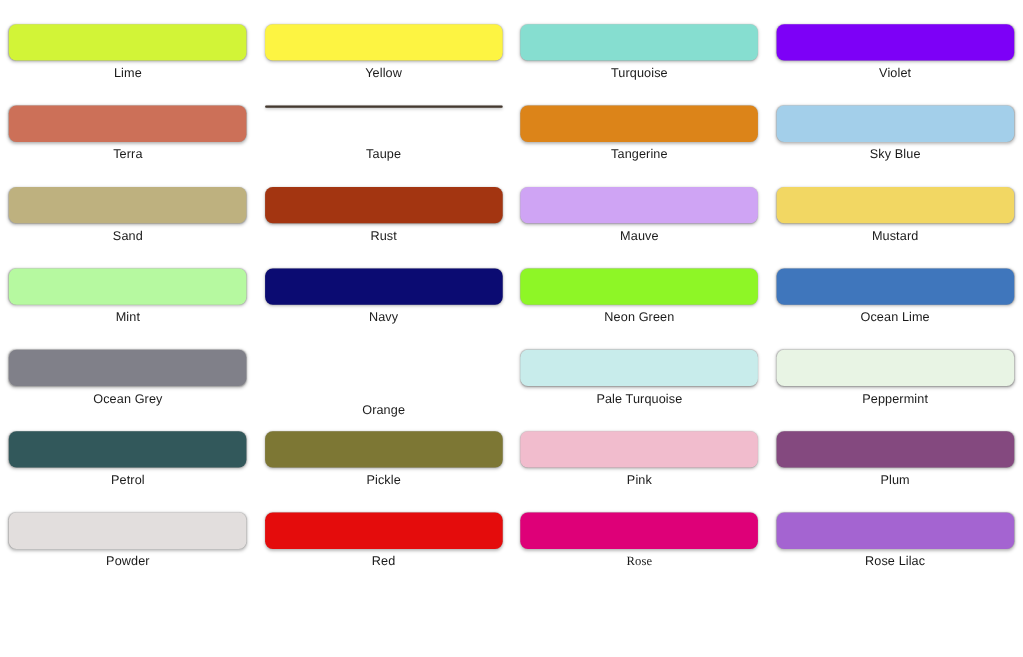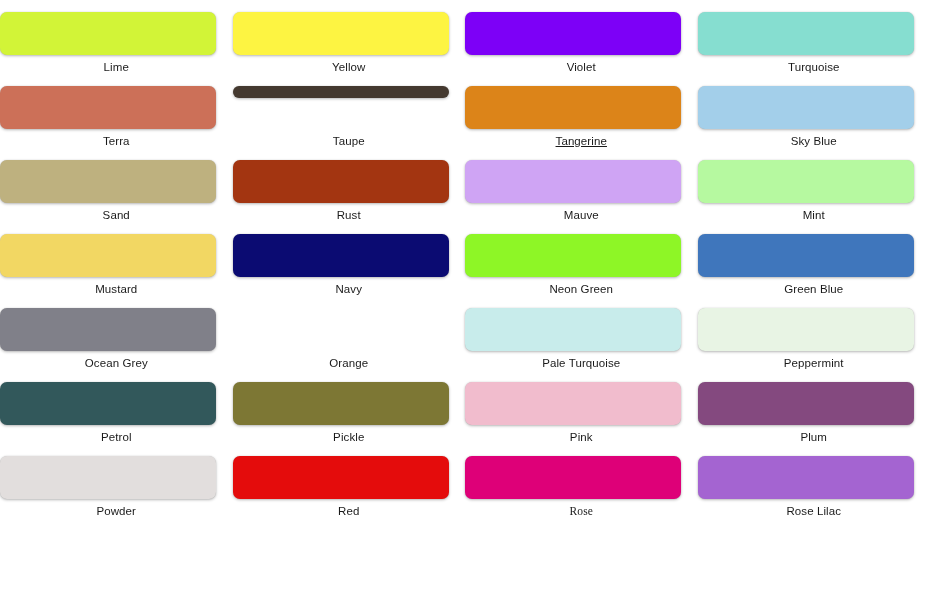--- a/index.html
+++ b/index.html
@@ -18,21 +18,22 @@
     grid-template-columns: repeat(4, 232.5px);
     grid-template-rows: repeat(8, 74px);
     width: 930px;
     height: 592px;
     box-sizing: border-box;
   }
   .swatch-cell {
     position: relative;
     display: flex;
     flex-direction: column;
-    padding-top: 12px;
+    align-items: center;
+    padding-top: 22px;
     box-sizing: border-box;
   }
   .swatch-cell.empty {
     visibility: hidden;
   }
   .swatch-chip {
     width: 216px;
     height: 46px;
     border-radius: 7px;
     box-shadow: 0 1px 3px rgba(0,0,0,0.28), 0 0 1px rgba(0,0,0,0.18);
@@ -54,74 +55,74 @@
 <div id="palette-grid">
     <div class="swatch-cell">
       <div class="swatch-chip" style="background: rgb(210, 244, 55);"></div>
       <div class="swatch-label" style="color: rgb(26, 26, 26);">Lime</div>
     </div>
     <div class="swatch-cell">
       <div class="swatch-chip" style="background: rgb(253, 244, 66);"></div>
       <div class="swatch-label" style="color: rgb(26, 26, 26);">Yellow</div>
     </div>
     <div class="swatch-cell">
+      <div class="swatch-chip" style="background: rgb(134, 222, 208);"></div>
+      <div class="swatch-label" style="color: rgb(26, 26, 26);">Turquoise</div>
+    </div>
+    <div class="swatch-cell">
       <div class="swatch-chip" style="background: rgb(125, 0, 247);"></div>
       <div class="swatch-label" style="color: rgb(26, 26, 26);">Violet</div>
-    </div>
-    <div class="swatch-cell">
-      <div class="swatch-chip" style="background: rgb(134, 222, 208);"></div>
-      <div class="swatch-label" style="color: rgb(26, 26, 26);">Turquoise</div>
     </div>
     <div class="swatch-cell">
       <div class="swatch-chip" style="background: rgb(204, 112, 88);"></div>
       <div class="swatch-label" style="color: rgb(26, 26, 26);">Terra</div>
     </div>
     <div class="swatch-cell">
       <div class="swatch-chip" style="background: rgb(68, 57, 47);"></div>
       <div class="swatch-label" style="color: rgb(26, 26, 26); margin-top: 36px;">Taupe</div>
     </div>
     <div class="swatch-cell">
       <div class="swatch-chip" style="background: rgb(220, 132, 25);"></div>
-      <div class="swatch-label" style="color: rgb(26, 26, 26); text-decoration: underline;">Tangerine</div>
+      <div class="swatch-label" style="color: rgb(26, 26, 26);">Tangerine</div>
     </div>
     <div class="swatch-cell">
       <div class="swatch-chip" style="background: rgb(163, 207, 234);"></div>
       <div class="swatch-label" style="color: rgb(26, 26, 26);">Sky Blue</div>
     </div>
     <div class="swatch-cell">
       <div class="swatch-chip" style="background: rgb(190, 177, 127);"></div>
       <div class="swatch-label" style="color: rgb(26, 26, 26);">Sand</div>
     </div>
     <div class="swatch-cell">
       <div class="swatch-chip" style="background: rgb(163, 53, 17);"></div>
       <div class="swatch-label" style="color: rgb(26, 26, 26);">Rust</div>
     </div>
     <div class="swatch-cell">
       <div class="swatch-chip" style="background: rgb(207, 164, 244);"></div>
       <div class="swatch-label" style="color: rgb(26, 26, 26);">Mauve</div>
     </div>
     <div class="swatch-cell">
+      <div class="swatch-chip" style="background: rgb(242, 215, 99);"></div>
+      <div class="swatch-label" style="color: rgb(26, 26, 26);">Mustard</div>
+    </div>
+    <div class="swatch-cell">
       <div class="swatch-chip" style="background: rgb(182, 249, 160);"></div>
       <div class="swatch-label" style="color: rgb(26, 26, 26);">Mint</div>
-    </div>
-    <div class="swatch-cell">
-      <div class="swatch-chip" style="background: rgb(242, 215, 99);"></div>
-      <div class="swatch-label" style="color: rgb(26, 26, 26);">Mustard</div>
     </div>
     <div class="swatch-cell">
       <div class="swatch-chip" style="background: rgb(11, 11, 114);"></div>
       <div class="swatch-label" style="color: rgb(26, 26, 26);">Navy</div>
     </div>
     <div class="swatch-cell">
       <div class="swatch-chip" style="background: rgb(142, 246, 38);"></div>
       <div class="swatch-label" style="color: rgb(26, 26, 26);">Neon Green</div>
     </div>
     <div class="swatch-cell">
       <div class="swatch-chip" style="background: rgb(63, 118, 188);"></div>
-      <div class="swatch-label" style="color: rgb(26, 26, 26);">Green Blue</div>
+      <div class="swatch-label" style="color: rgb(26, 26, 26);">Ocean Lime</div>
     </div>
     <div class="swatch-cell">
       <div class="swatch-chip" style="background: rgb(128, 128, 137);"></div>
       <div class="swatch-label" style="color: rgb(26, 26, 26);">Ocean Grey</div>
     </div>
     <div class="swatch-cell">
       <div class="swatch-chip" style="background: rgb(237, 163, 34);"></div>
       <div class="swatch-label" style="color: rgb(26, 26, 26); margin-top: 48px;">Orange</div>
     </div>
     <div class="swatch-cell">

